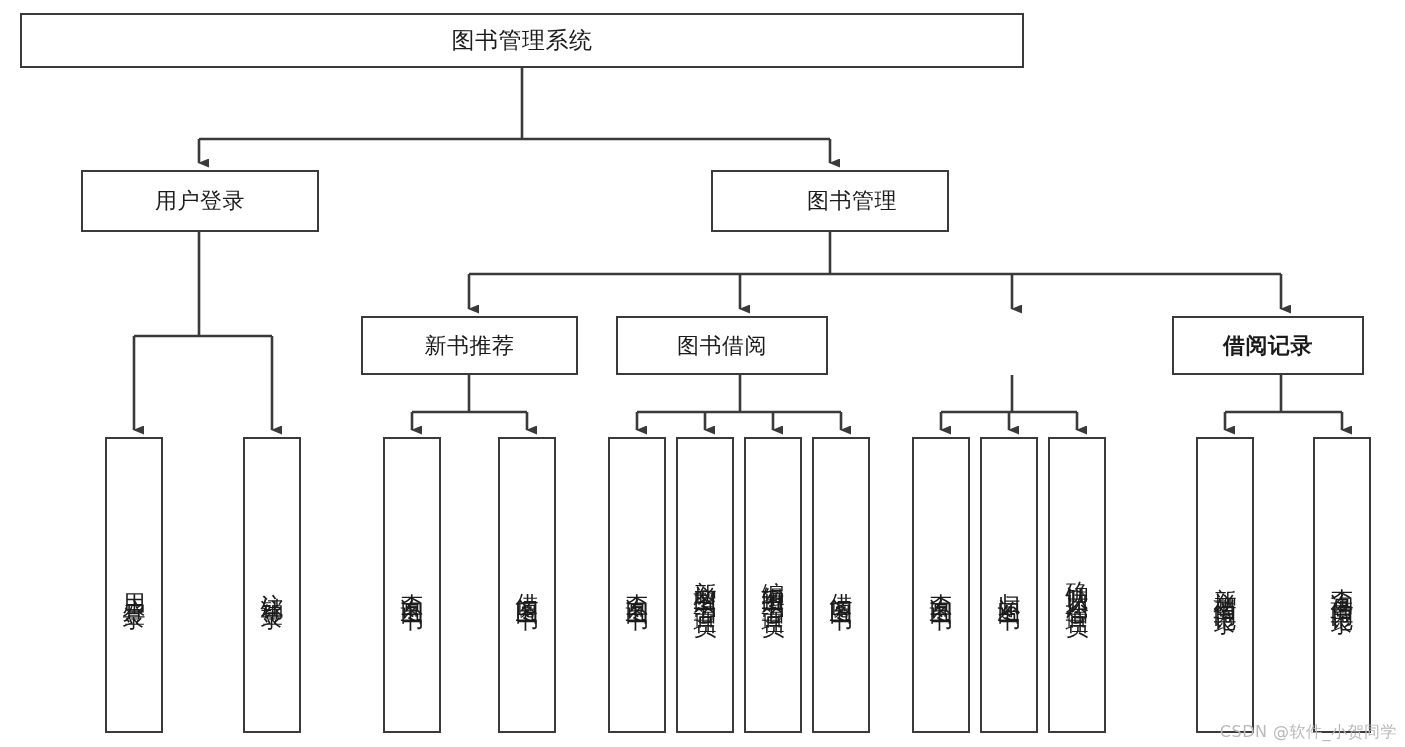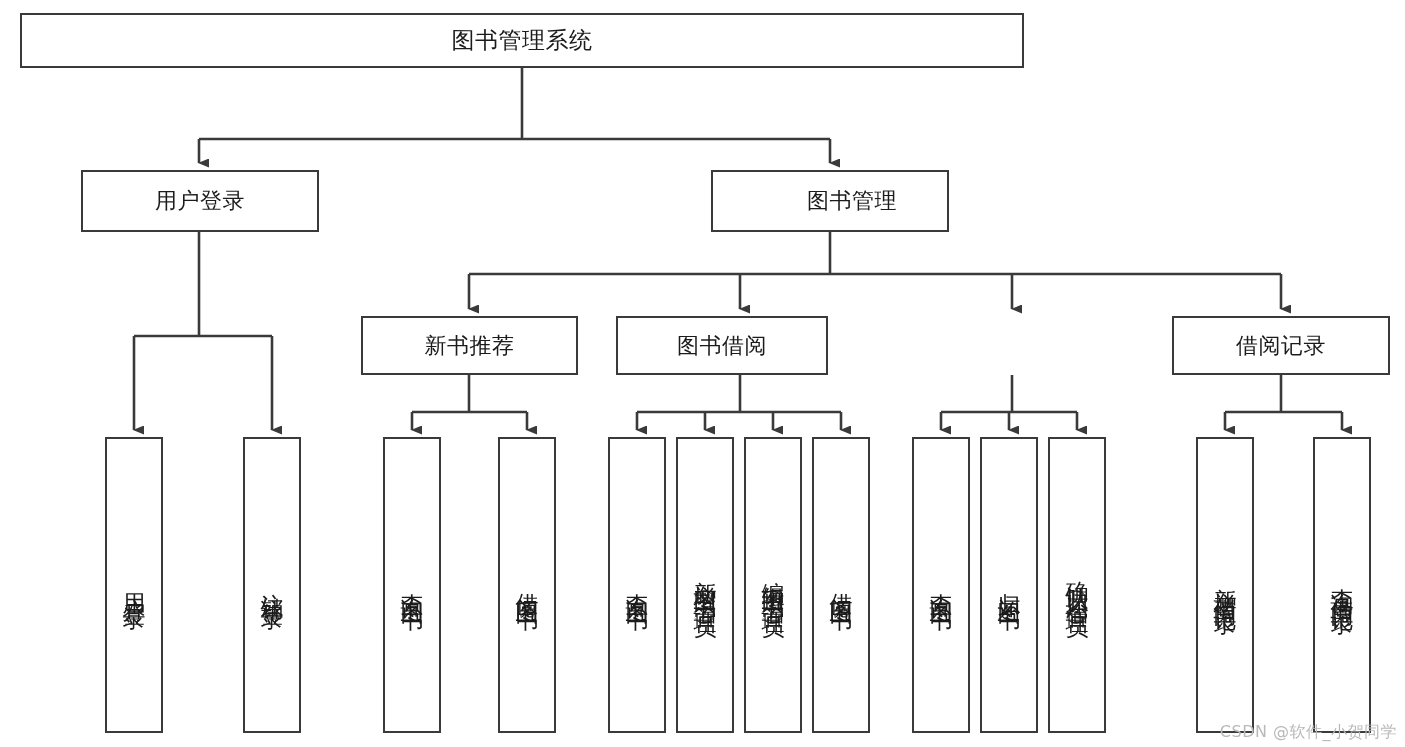--- a/index.html
+++ b/index.html
@@ -132,21 +132,21 @@
   <div class="node horiz" style="left:711px;top:170px;width:238px;height:62px;padding-left:44px;">
     <span class="label">图书管理</span>
   </div>
 
   <div class="node horiz" style="left:361px;top:316px;width:217px;height:59px;align-items:center;">
     <span class="label">新书推荐</span>
   </div>
   <div class="node horiz" style="left:616px;top:316px;width:212px;height:59px;">
     <span class="label">图书借阅</span>
   </div>
-  <div class="node horiz" style="left:1172px;top:316px;width:218px;height:59px;">
+  <div class="node horiz" style="left:1172px;top:316px;width:192px;height:59px;font-weight:bold;">
     <span class="label">借阅记录</span>
   </div>
 
   <div class="node leaf" style="left:105px;top:437px;width:58px;height:296px;">
     <span class="label">用户登录</span>
   </div>
   <div class="node leaf" style="left:243px;top:437px;width:58px;height:296px;">
     <span class="label">注销登录</span>
   </div>
 

